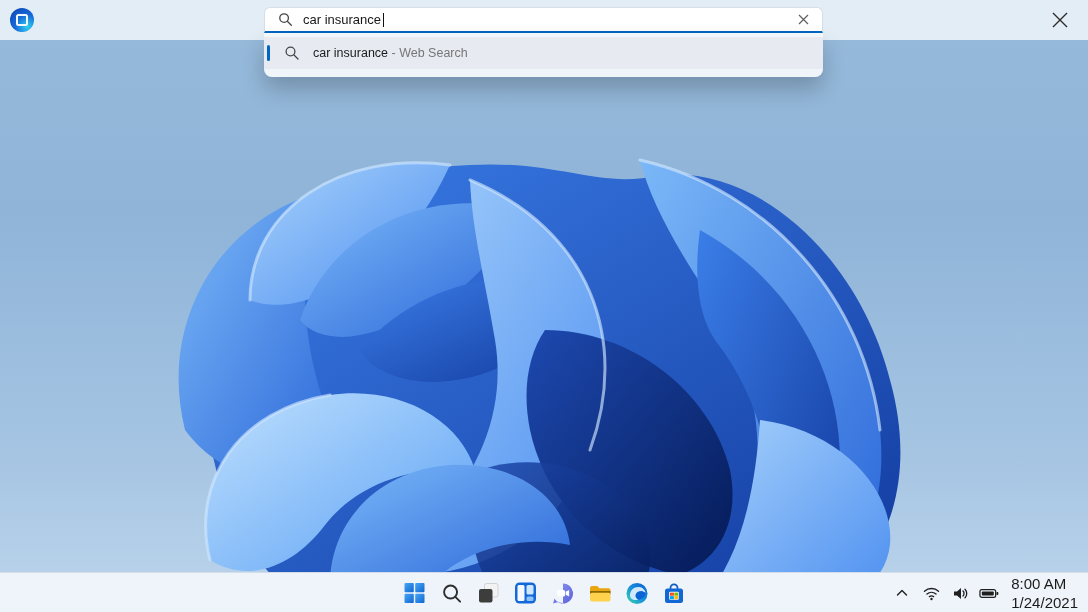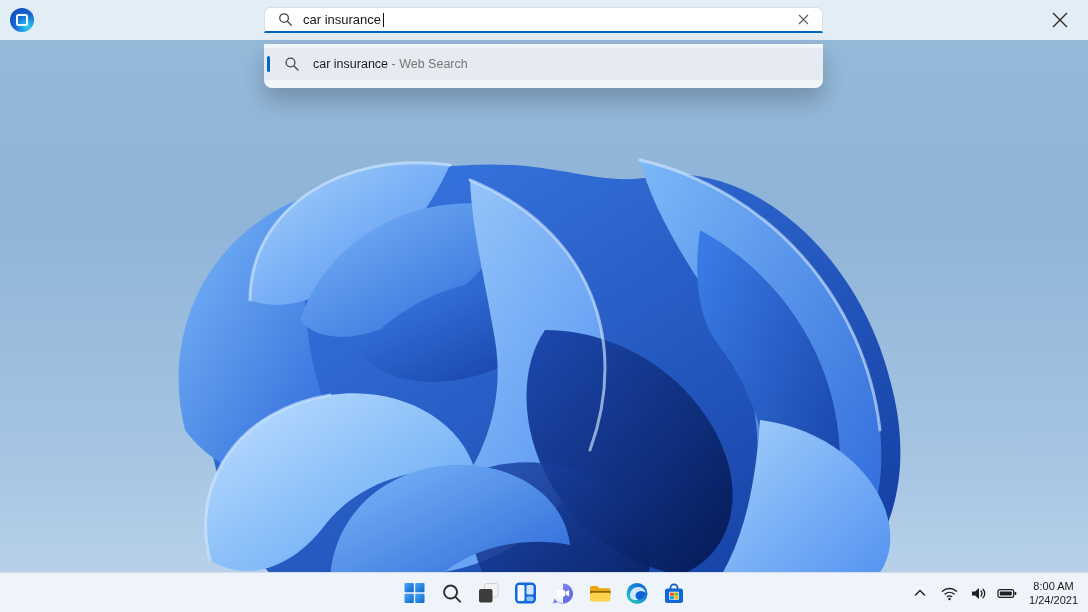--- a/index.html
+++ b/index.html
@@ -23,21 +23,21 @@
   
   .search-box{position:absolute;left:264px;top:7px;width:559px;height:26px;background:#ffffff;
               border:1px solid #d9dee4;border-bottom:2px solid #0067c0;border-radius:6px 6px 0 0;
               box-sizing:border-box;display:flex;align-items:center;padding:0 10px 0 13px;cursor:text;}
   .search-box .query{font-size:13px;color:#161616;margin-left:10px;}
   .caret{width:1px;height:14px;background:#111;margin-left:2px;}
   .clear{margin-left:auto;background:none;border:none;padding:0;cursor:pointer;
          display:flex;align-items:center;justify-content:center;width:18px;height:18px;}
 
   
-  .dropdown{position:absolute;left:264px;top:44px;width:559px;
+  .dropdown{position:absolute;left:264px;top:33px;width:559px;
             background:rgba(243,247,251,0.97);border-radius:0 0 8px 8px;
             box-shadow:0 12px 22px rgba(0,0,0,0.22);padding:4px 0 8px 0;box-sizing:border-box;}
   .srow{position:relative;height:32px;display:flex;align-items:center;padding-left:20px;
         cursor:pointer;font-size:12.5px;color:#1b1b1b;}
   .srow.selected{background:#e7ebf1;}
   .accent{position:absolute;left:3px;top:8px;width:3px;height:16px;border-radius:2px;background:#0067c0;}
   .sicon{flex:0 0 16px;margin-right:13px;}
   .stext{white-space:pre;}
   .stext .muted{color:#767676;}
   .stext b{font-weight:700;}
@@ -46,21 +46,21 @@
 
   
   .taskbar{position:absolute;left:0;bottom:0;width:1088px;height:40px;background:#eff4fa;
            border-top:1px solid rgba(180,195,210,0.45);box-sizing:border-box;}
   .task-icons{position:absolute;left:50%;top:0;height:40px;transform:translateX(-50%);
               display:flex;align-items:center;gap:13px;}
   .tbtn{width:24px;height:24px;background:none;border:none;padding:0;cursor:pointer;
         display:flex;align-items:center;justify-content:center;border-radius:4px;}
   .tray{position:absolute;right:10px;top:0;height:40px;display:flex;align-items:center;gap:9px;}
   .tray .tbtn{width:20px;height:20px;}
-  .clock{text-align:center;font-size:11px;color:#1b1b1b;line-height:1.3;cursor:pointer;padding-left:3px;}
+  .clock{text-align:left;font-size:15px;color:#1b1b1b;line-height:1.3;cursor:pointer;padding-left:3px;}
 </style>
 </head>
 <body>
 
 <div class="screen">
 
   <svg class="wallpaper" viewBox="0 0 1088 612" preserveAspectRatio="none">
     <defs>
       <linearGradient id="bg" x1="0" y1="0" x2="0" y2="1">
         <stop offset="0" stop-color="#97bada"></stop>

